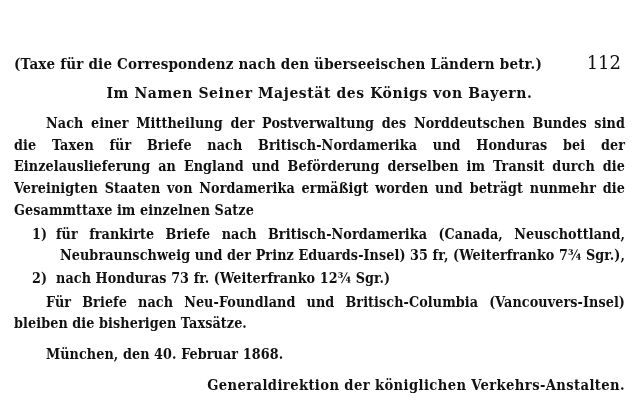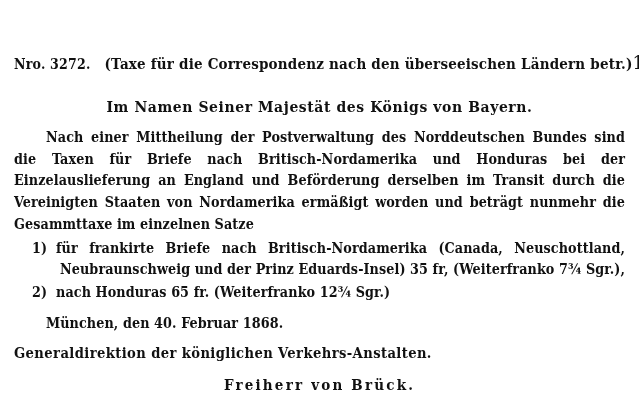--- a/index.html
+++ b/index.html
@@ -57,21 +57,21 @@
     font-weight: 400;
     padding-right: 4px;
     margin-top: 44px;
   }
 
   
   .title {
     text-align: center;
     font-size: 15.5px;
     font-weight: 700;
-    margin-top: 24px;
+    margin-top: 10px;
     letter-spacing: 0.6px;
   }
 
   
   .body {
     margin-top: 11px;
     font-size: 14.2px;
     line-height: 1.53;
     text-align: justify;
     text-justify: inter-word;
@@ -99,61 +99,61 @@
     margin-left: -24px;
   }
 
   .sign-place {
     margin-top: 9px;
     text-indent: 32px;
     font-size: 14.2px;
     font-weight: 700;
   }
   .sign-office {
-    text-align: left;
+    text-align: right;
     margin-top: 8px;
     font-size: 14.6px;
     font-weight: 700;
     letter-spacing: 0.4px;
   }
   .sign-name {
     text-align: center;
     margin-top: 9px;
     font-size: 15px;
     font-weight: 700;
     letter-spacing: 2.2px;
   }
 </style>
 </head>
 <body>
 
 <div class="page">
 
   <div class="header-row">
     <div class="header-left">
-      <span class="nro fraktur">Nro. 3272.</span>
       <span class="caption fraktur">(Taxe für die Correspondenz nach den überseeischen Ländern betr.)</span>
     </div>
     <span class="page-num">112</span>
   </div>
 
   <div class="title fraktur">Im Namen Seiner Majestät des Königs von Bayern.</div>
 
   <div class="body fraktur">
 
     <p class="para">Nach einer Mittheilung der Postverwaltung des Norddeutschen Bundes sind die Taxen für Briefe nach Britisch-Nordamerika und Honduras bei der Einzelauslieferung an England und Beförderung derselben im Transit durch die Vereinigten Staaten von Nordamerika ermäßigt worden und beträgt nunmehr die Gesammttaxe im einzelnen Satze</p>
 
     <ul class="list">
       <li>
         <span class="marker">1)</span><span>für frankirte Briefe nach Britisch-Nordamerika (Canada, Neuschottland, Neubraunschweig und der Prinz Eduards-Insel) 35 fr, (Weiterfranko 7¾ Sgr.),</span>
       </li>
       <li>
-        <span class="marker">2)</span><span>nach Honduras 65 fr. (Weiterfranko 12¾ Sgr.)</span>
+        <span class="marker">2)</span><span>nach Honduras 73 fr. (Weiterfranko 12¾ Sgr.)</span>
       </li>
     </ul>
 
+    <p class="para">Für Briefe nach Neu-Foundland und Britisch-Columbia (Vancouvers-Insel) bleiben die bisherigen Taxsätze.</p>
 
     <div class="sign-place">München, den 40. Februar 1868.</div>
     <div class="sign-office">Generaldirektion der königlichen Verkehrs-Anstalten.</div>
     <div class="sign-name">Freiherr von Brück.</div>
 
   </div>
 </div>
 
 </body></html>

